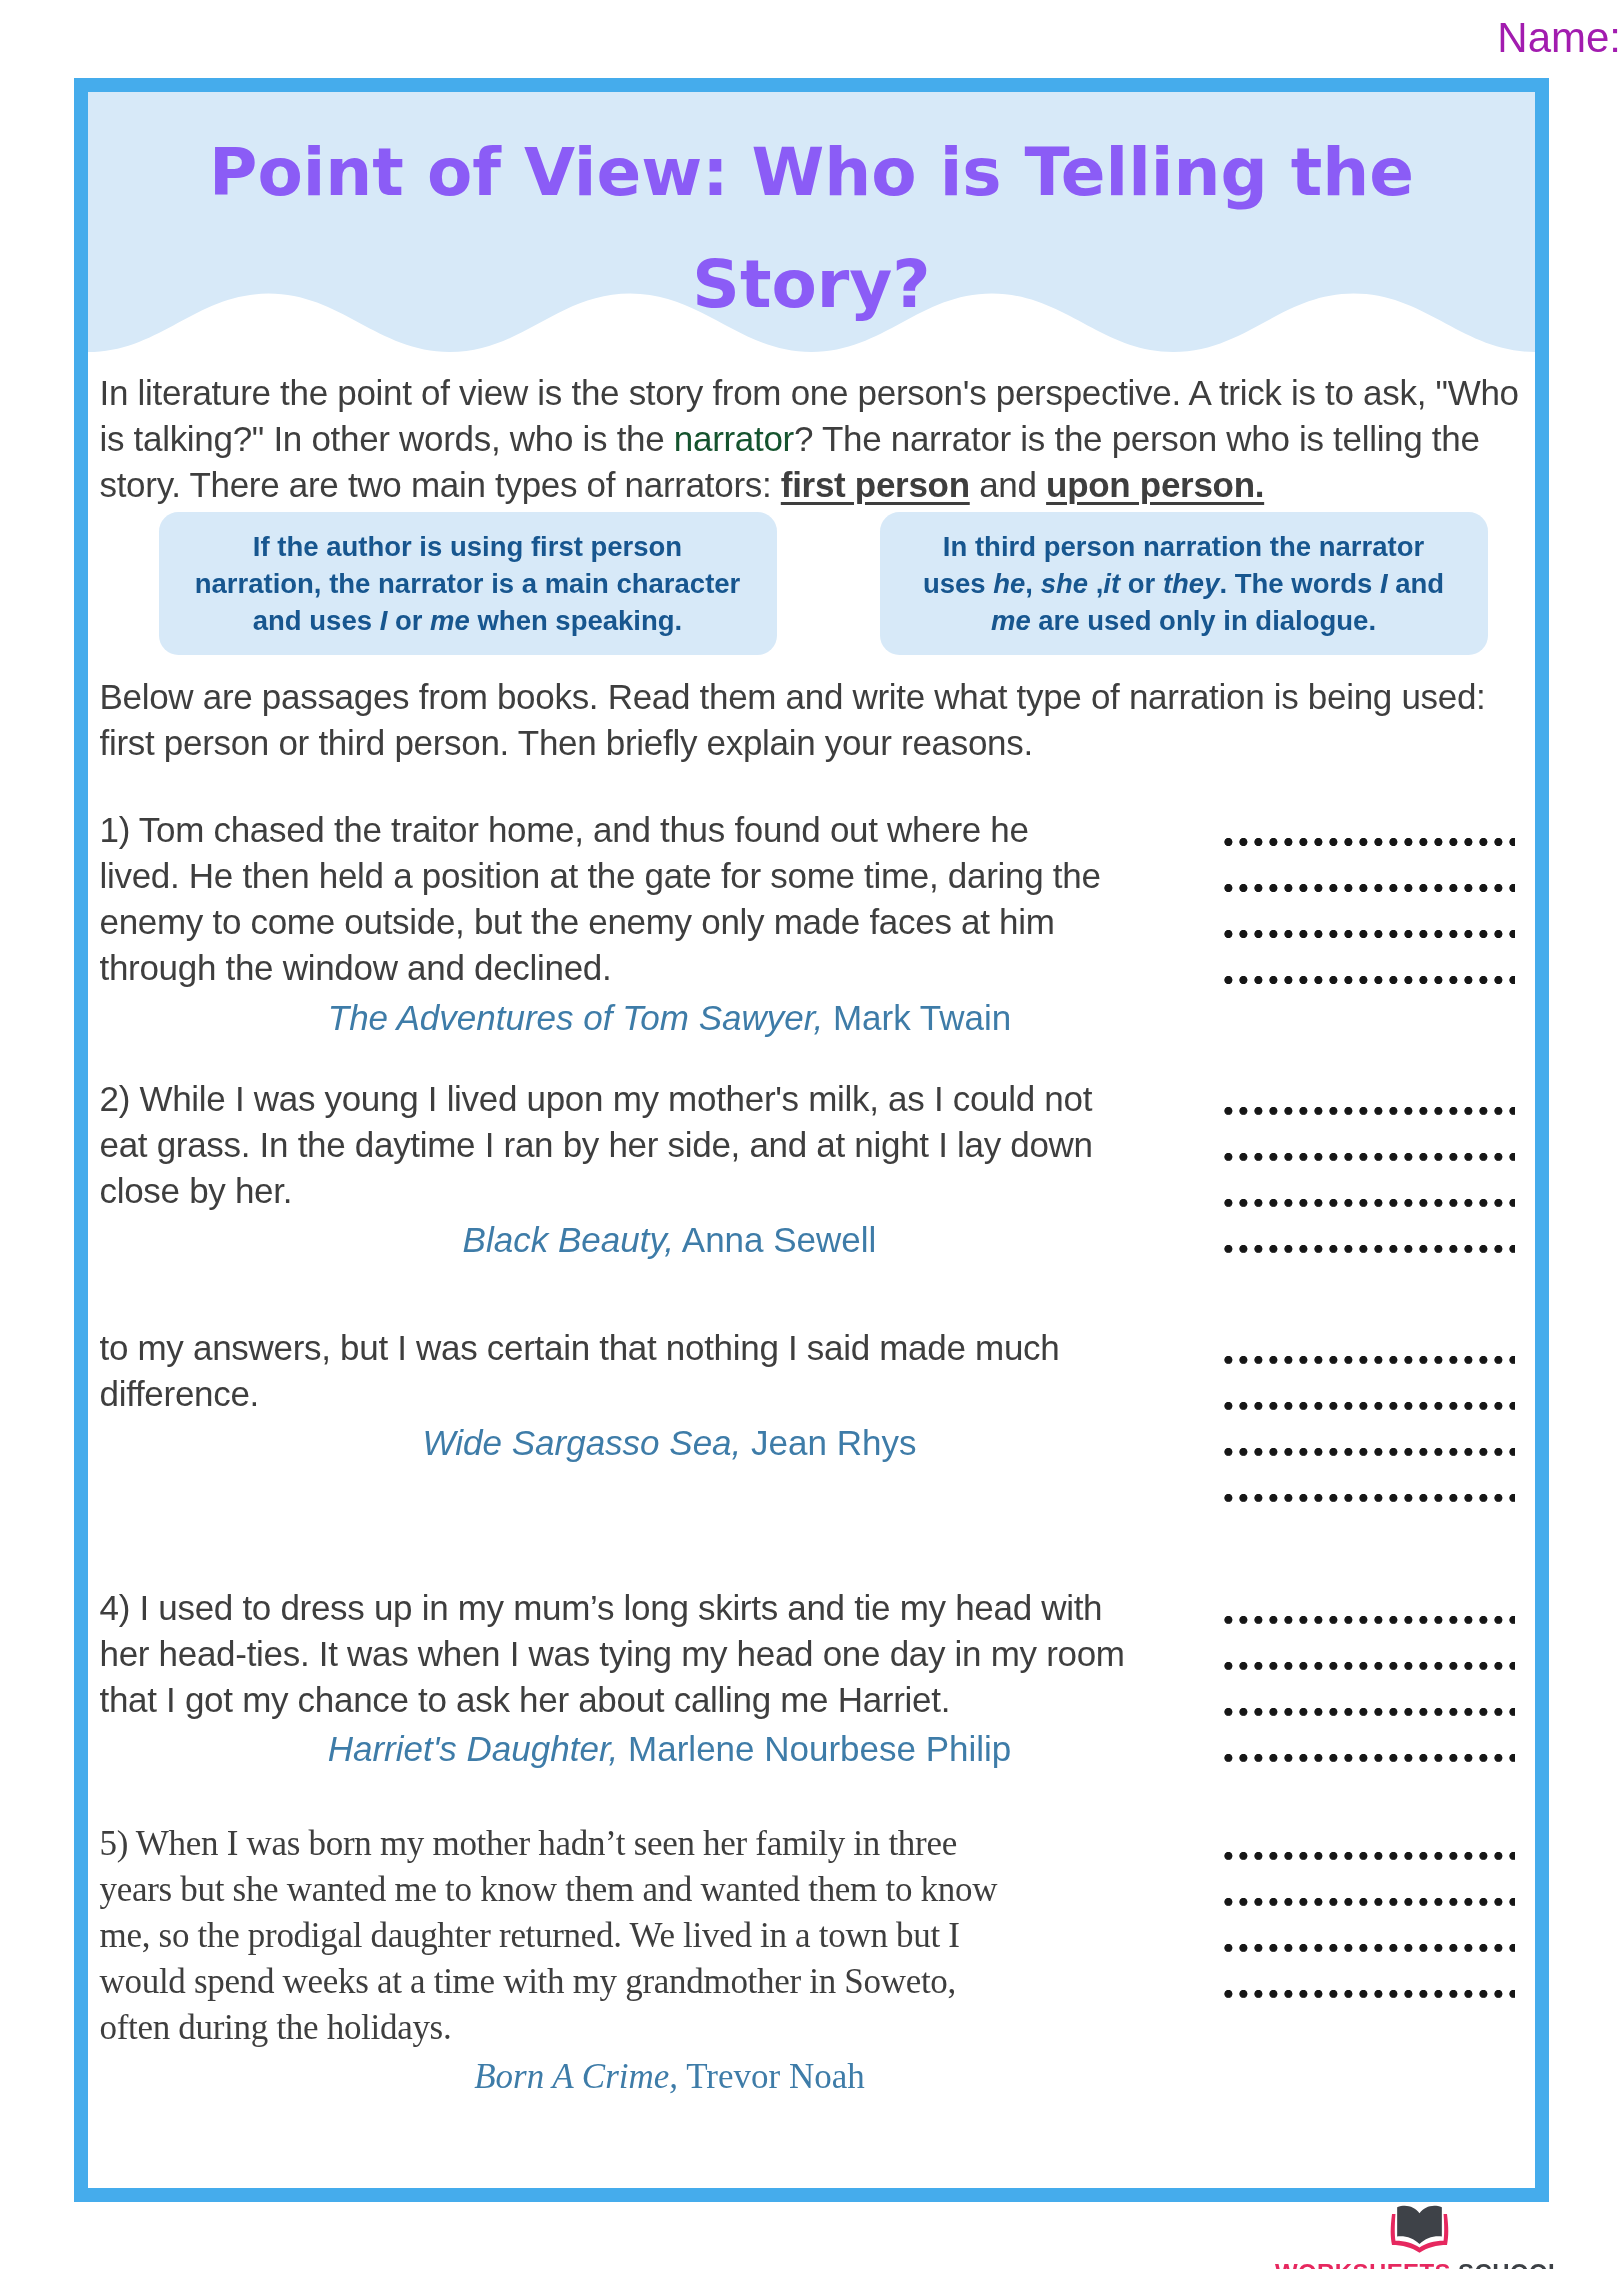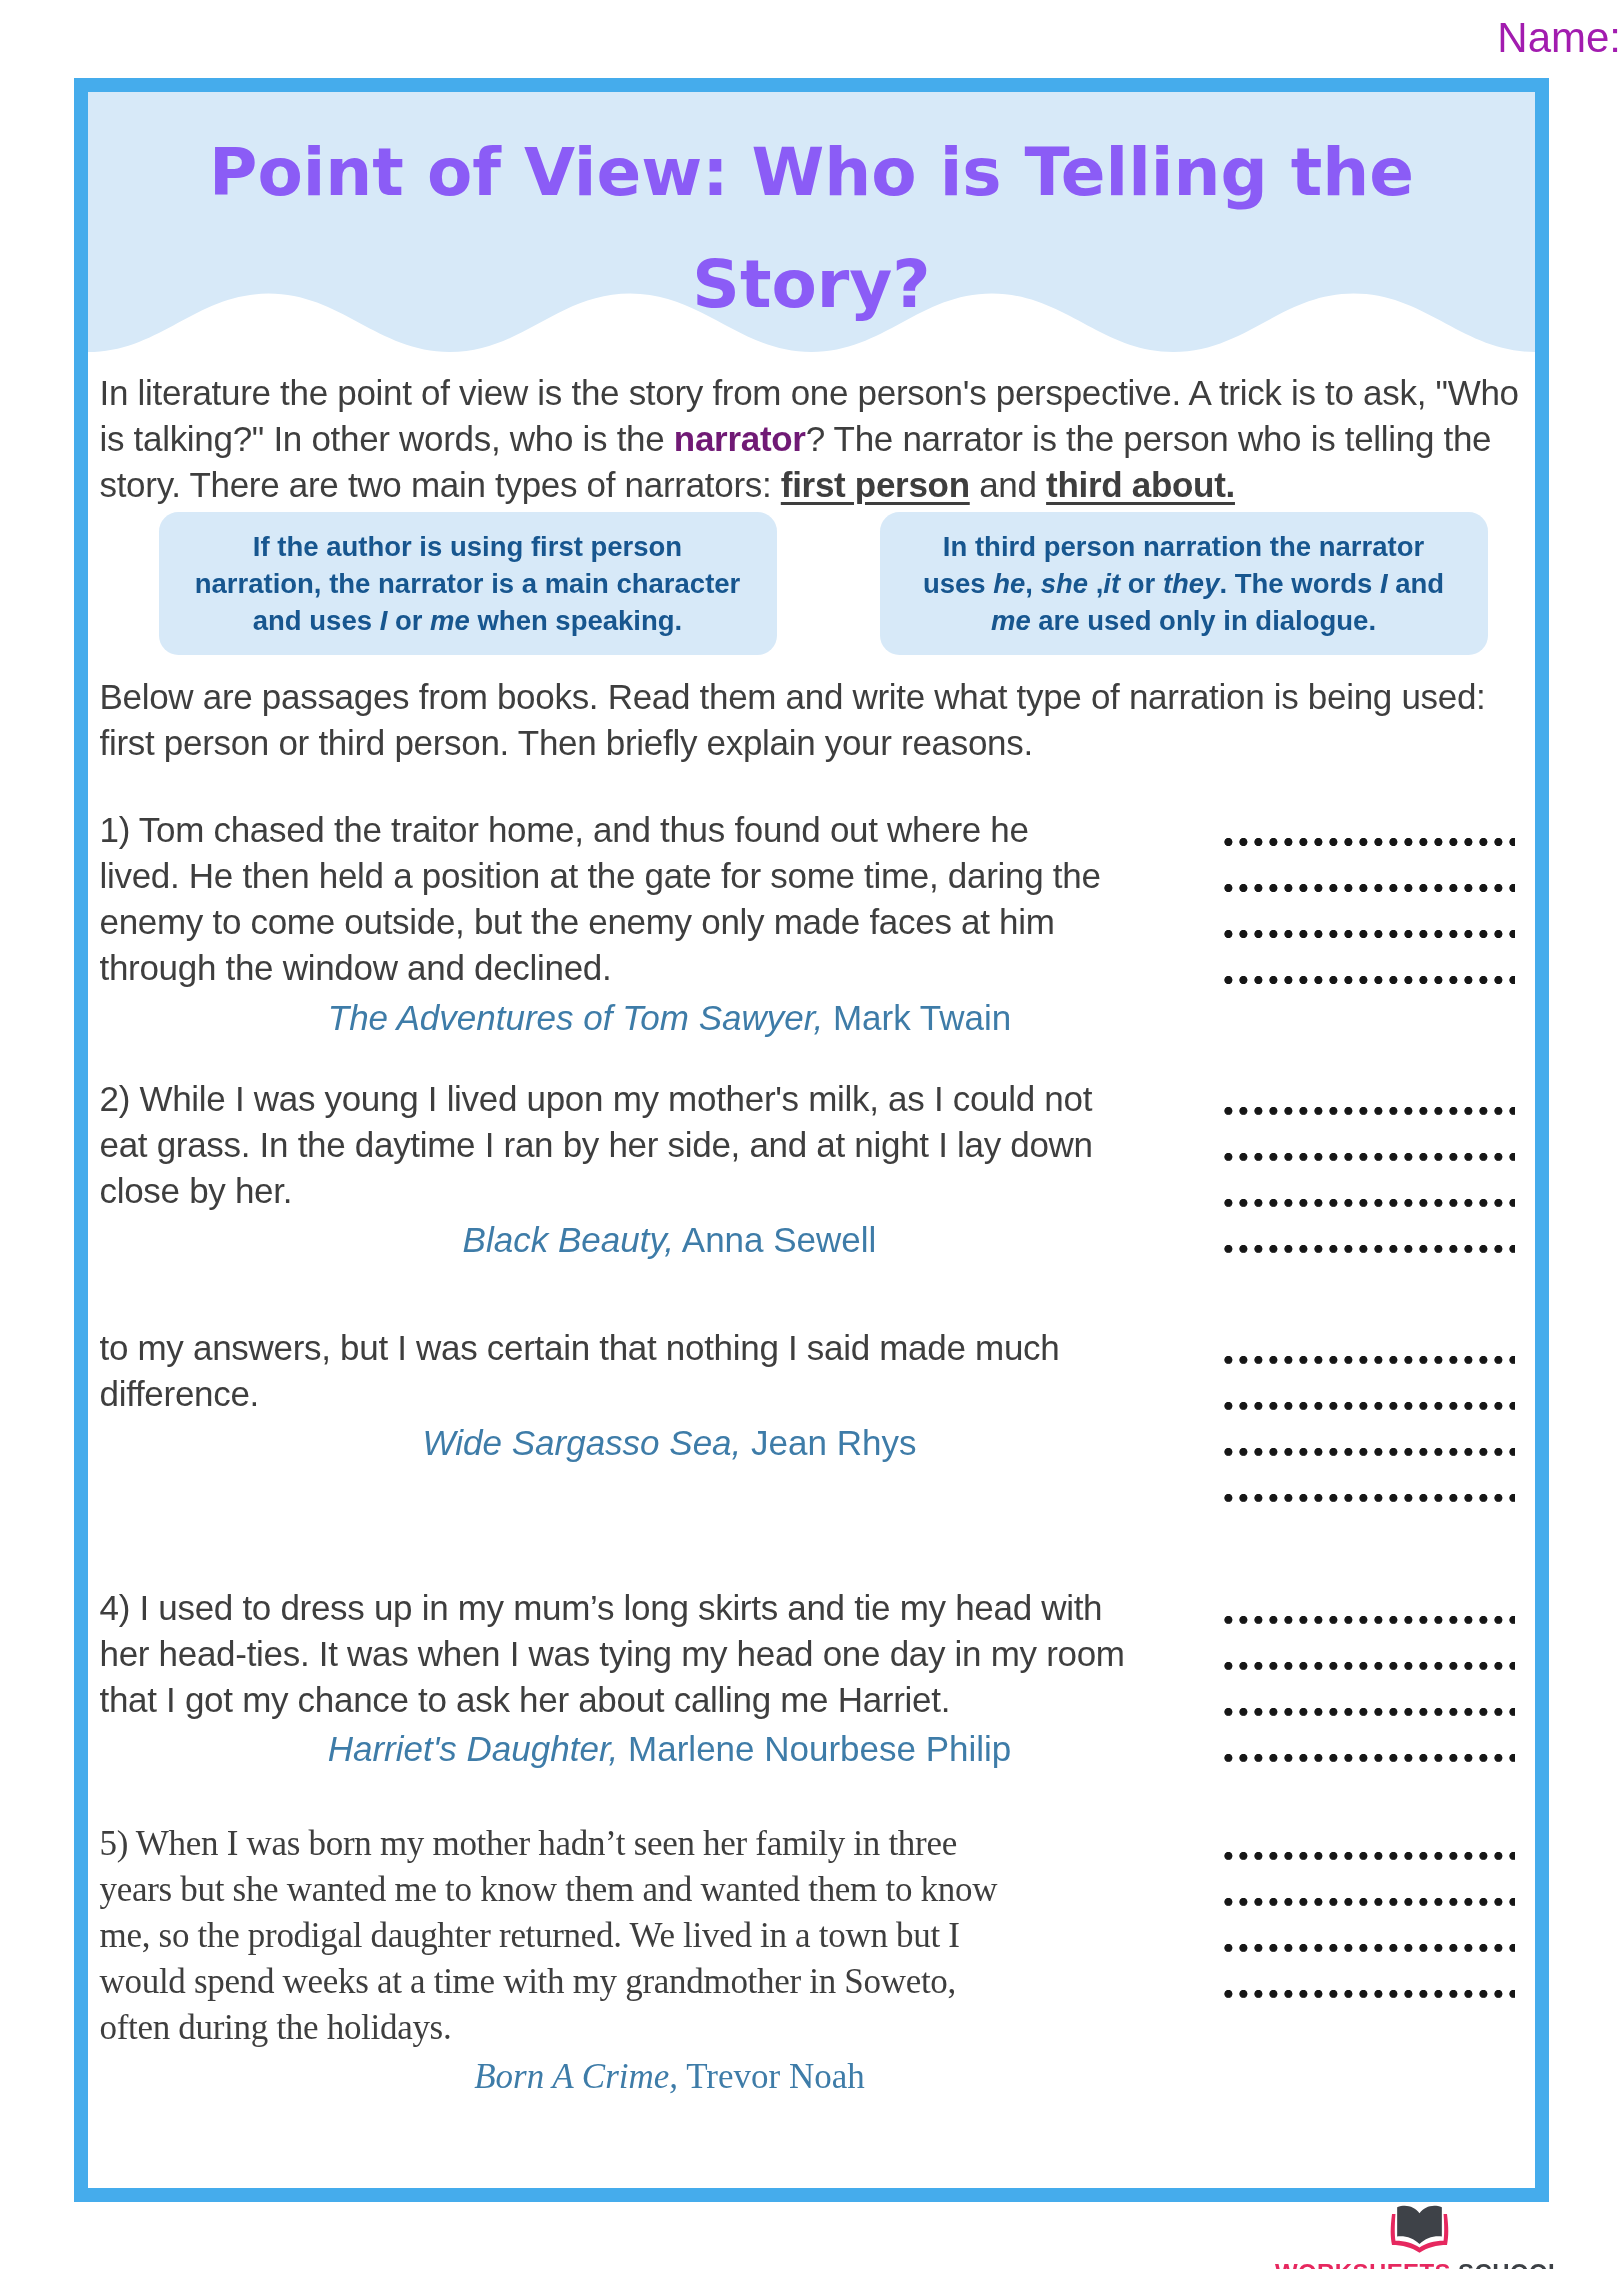--- a/index.html
+++ b/index.html
@@ -31,21 +31,21 @@
   }
   .title-line { display:block; }
 
   
   .content { padding:0 20.4px 0 11.5px; }
 
   .intro {
     margin:17.7px 0 0 0; width:1429px;
     font-size:35px; line-height:46px; color:#3e3e3e; letter-spacing:-0.3px;
   }
-  .intro b { color:#701a75; font-weight:700;margin-top:33px; }
+  .intro b { color:#14532d; font-weight:400;margin-top:33px; }
   .intro u { text-decoration-thickness:2.7px; text-underline-offset:5.3px;font-weight:bold; }
 
   .boxes { display:flex; margin-top:4px; margin-left:59px; }
   .info-box {
     width:618px; background:#d7e9f8; border-radius:19.5px;
     padding:16px 30px; text-align:center;
     color:#17568f; font-weight:700; font-size:27.5px; line-height:37px;
   }
   .info-box + .info-box { margin-left:103px; width:608px; }
   .info-box i { font-style:italic; }
@@ -101,21 +101,21 @@
       <path fill="#d7e9f8" d="M0,78 C83,78 124,12 207,12 C290,12 332,78 415,78 C498,78 539,12 622,12 C705,12 747,78 830,78 C913,78 954,12 1037,12 C1120,12 1162,78 1245,78 C1328,78 1369,12 1452,12 C1535,12 1577,78 1660,78 L1660,0 L0,0 Z"></path>
     </svg>
     <div class="title-wrap">
       <span class="title-line">Point of View: Who is Telling the</span>
       <span class="title-line">Story?</span>
     </div>
   </div>
 
   <div class="content">
 
-    <p class="intro"><span>In literature the point of view is the story from one person's perspective.  A trick is to ask, "Who is talking?" In other words, who is the </span><b>narrator</b><span>? The narrator is the person who is telling the story. There are two main types of narrators: </span><u>first person</u><span> and </span><u>third about.</u></p>
+    <p class="intro"><span>In literature the point of view is the story from one person's perspective.  A trick is to ask, "Who is talking?" In other words, who is the </span><b>narrator</b><span>? The narrator is the person who is telling the story. There are two main types of narrators: </span><u>first person</u><span> and </span><u>upon person.</u></p>
 
     <div class="boxes">
       <div class="info-box"><span>If the author is using first person narration, the narrator is a main character and uses </span><i>I</i><span> or </span><i>me</i><span> when speaking.</span></div>
       <div class="info-box"><span>In third person narration the narrator uses </span><i>he</i><span>, </span><i>she</i><span> ,</span><i>it</i><span> or </span><i>they</i><span>. The words </span><i>I</i><span> and </span><i>me</i><span> are used only in dialogue.</span></div>
     </div>
 
     <p class="instructions">Below are passages from books. Read them and write what type of narration is being used: first person or third person. Then briefly explain your reasons.</p>
 
     <div class="passage p1">
       <div class="p-left">

